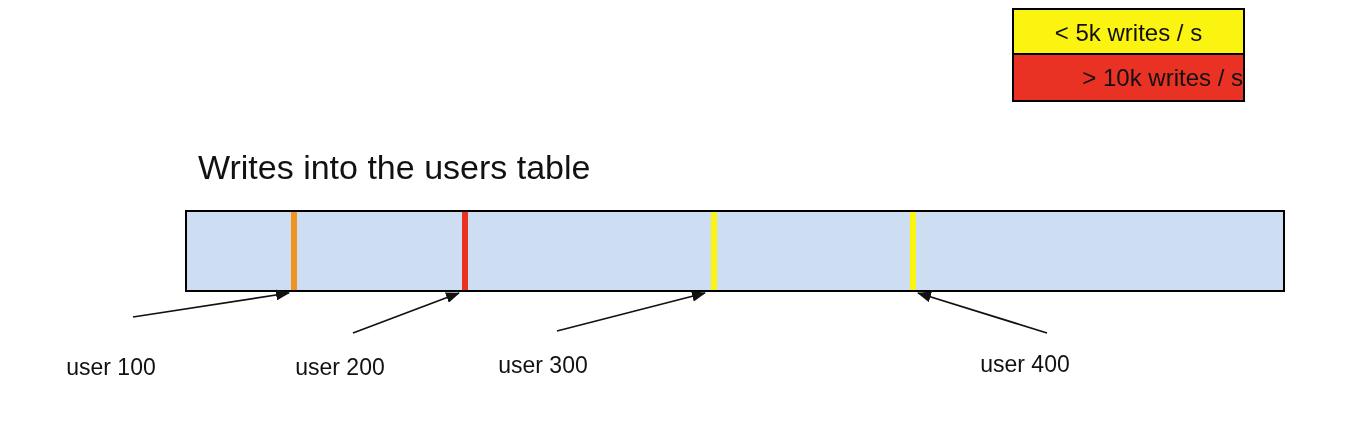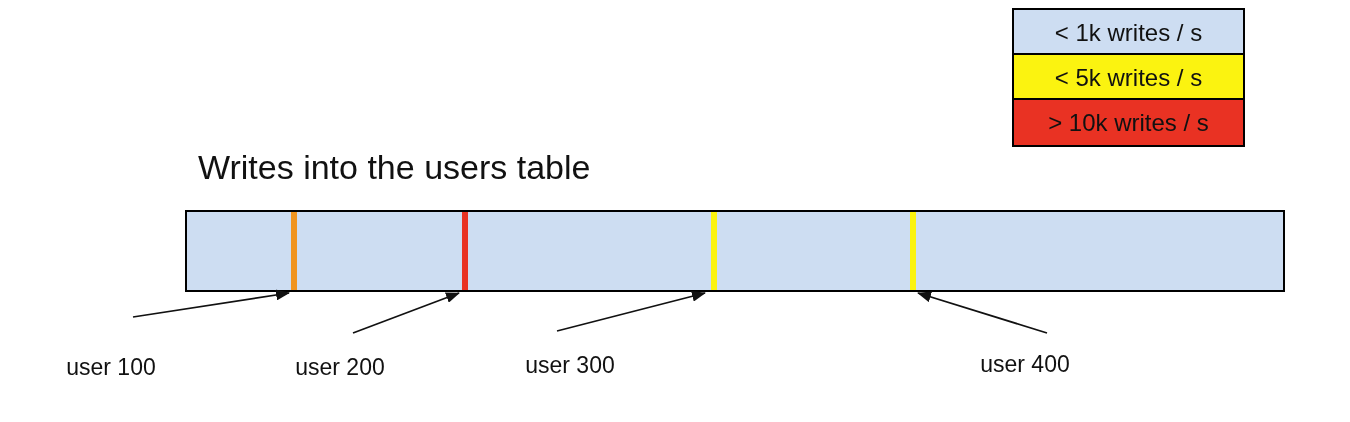--- a/index.html
+++ b/index.html
@@ -38,21 +38,21 @@
   .legend-row {
     height: 45px;
     line-height: 45px;
     text-align: center;
     font-size: 24px;
     color: #111111;
     border-bottom: 2px solid #000000;
     box-sizing: border-box;
     white-space: nowrap;
   }
-  .legend-row:last-child { border-bottom: none; }
+  .legend-row:last-child { border-bottom: none; text-align: right; }
 
   
   .bar {
     position: absolute;
     left: 185px;
     top: 210px;
     width: 1100px;
     height: 82px;
     border: 2px solid #000000;
     box-sizing: border-box;
@@ -77,32 +77,31 @@
   
   .callout {
     position: absolute;
     transform: translateX(-50%);
     font-size: 23px;
     color: #111111;
     white-space: nowrap;
   }
   .callout.u100 { left: 111px;  top: 354px; }
   .callout.u200 { left: 340px;  top: 354px; }
-  .callout.u300 { left: 570px;  top: 352px; }
+  .callout.u300 { left: 543px;  top: 352px; }
   .callout.u400 { left: 1025px; top: 351px; text-align: center; }
 </style>
 </head>
 <body>
 
 <div class="canvas">
 
   <div class="title">Writes into the users table</div>
 
   <div class="legend">
-    <div class="legend-row" style="background-color: rgb(205, 221, 242);">&lt; 1k writes / s</div>
     <div class="legend-row" style="background-color: rgb(251, 243, 16);">&lt; 5k writes / s</div>
     <div class="legend-row" style="background-color: rgb(233, 50, 35);">&gt; 10k writes / s</div>
   </div>
 
   <div class="bar" style="background-color: rgb(205, 221, 242);">
     <div class="marker" style="left: 9.5%; background-color: rgb(240, 148, 31);"></div>
     <div class="marker" style="left: 25.1%; background-color: rgb(233, 50, 35);"></div>
     <div class="marker" style="left: 47.8%; background-color: rgb(251, 243, 16);"></div>
     <div class="marker" style="left: 66%; background-color: rgb(251, 243, 16);"></div>
   </div>

